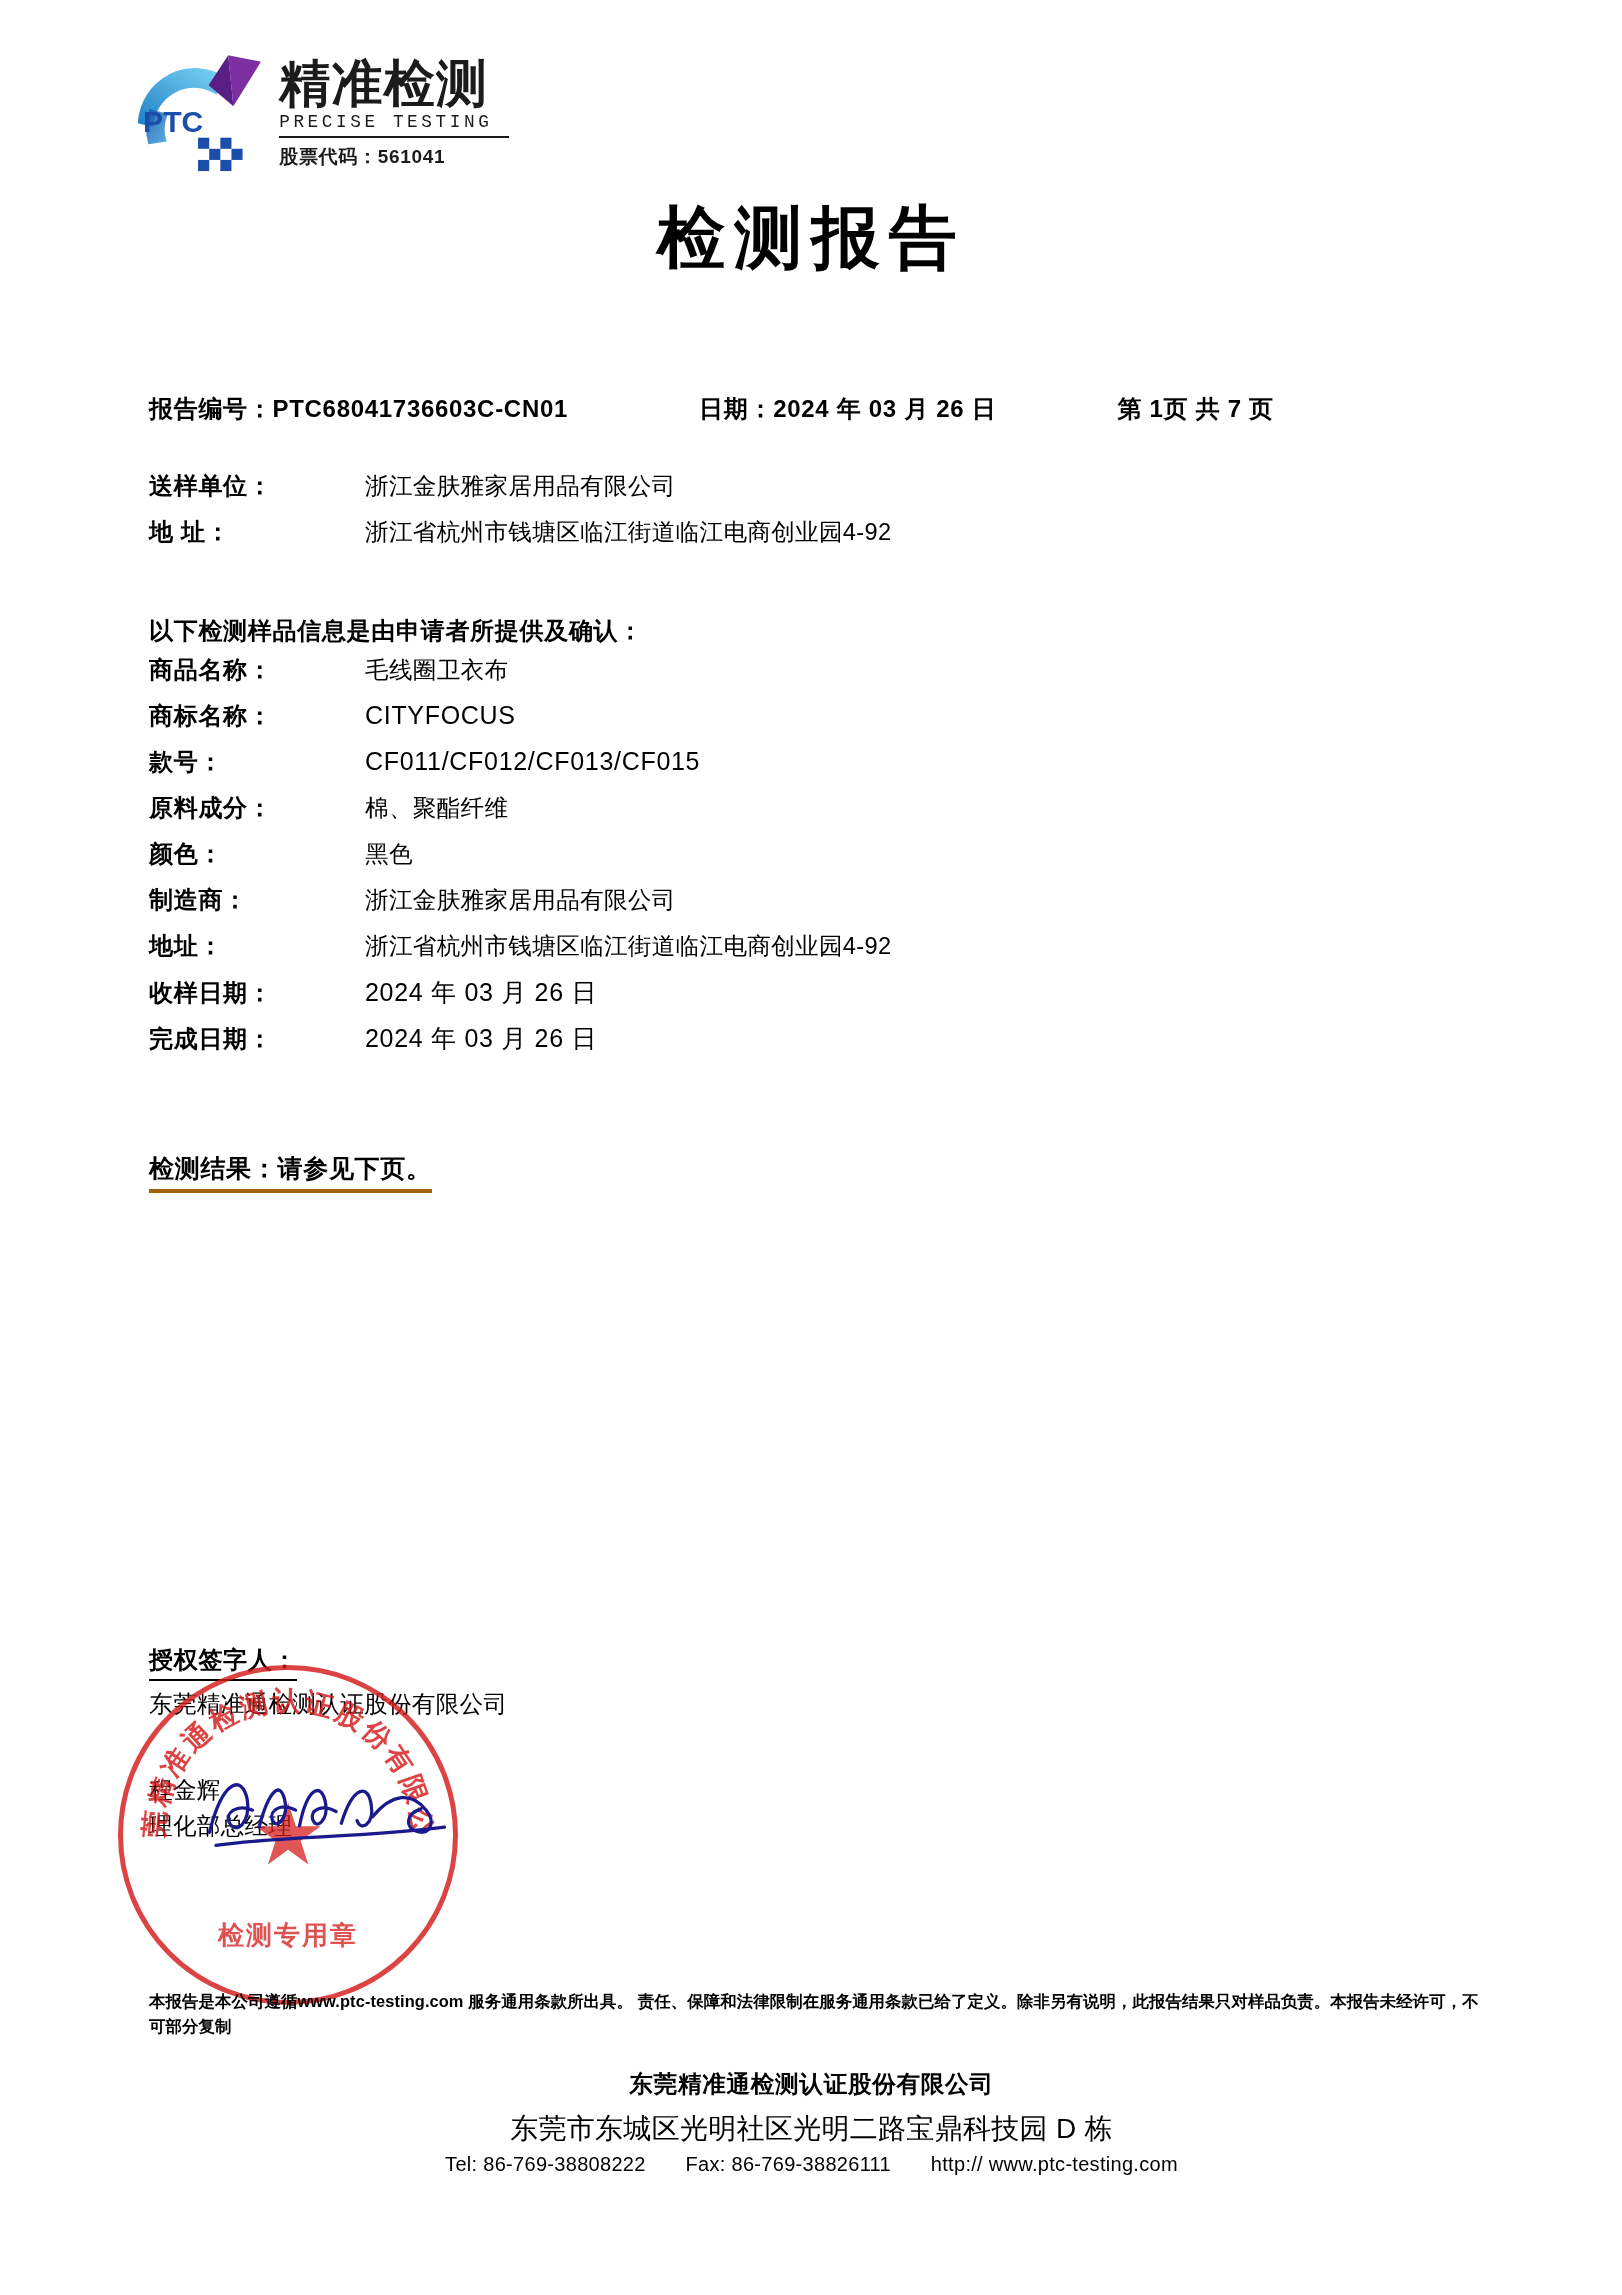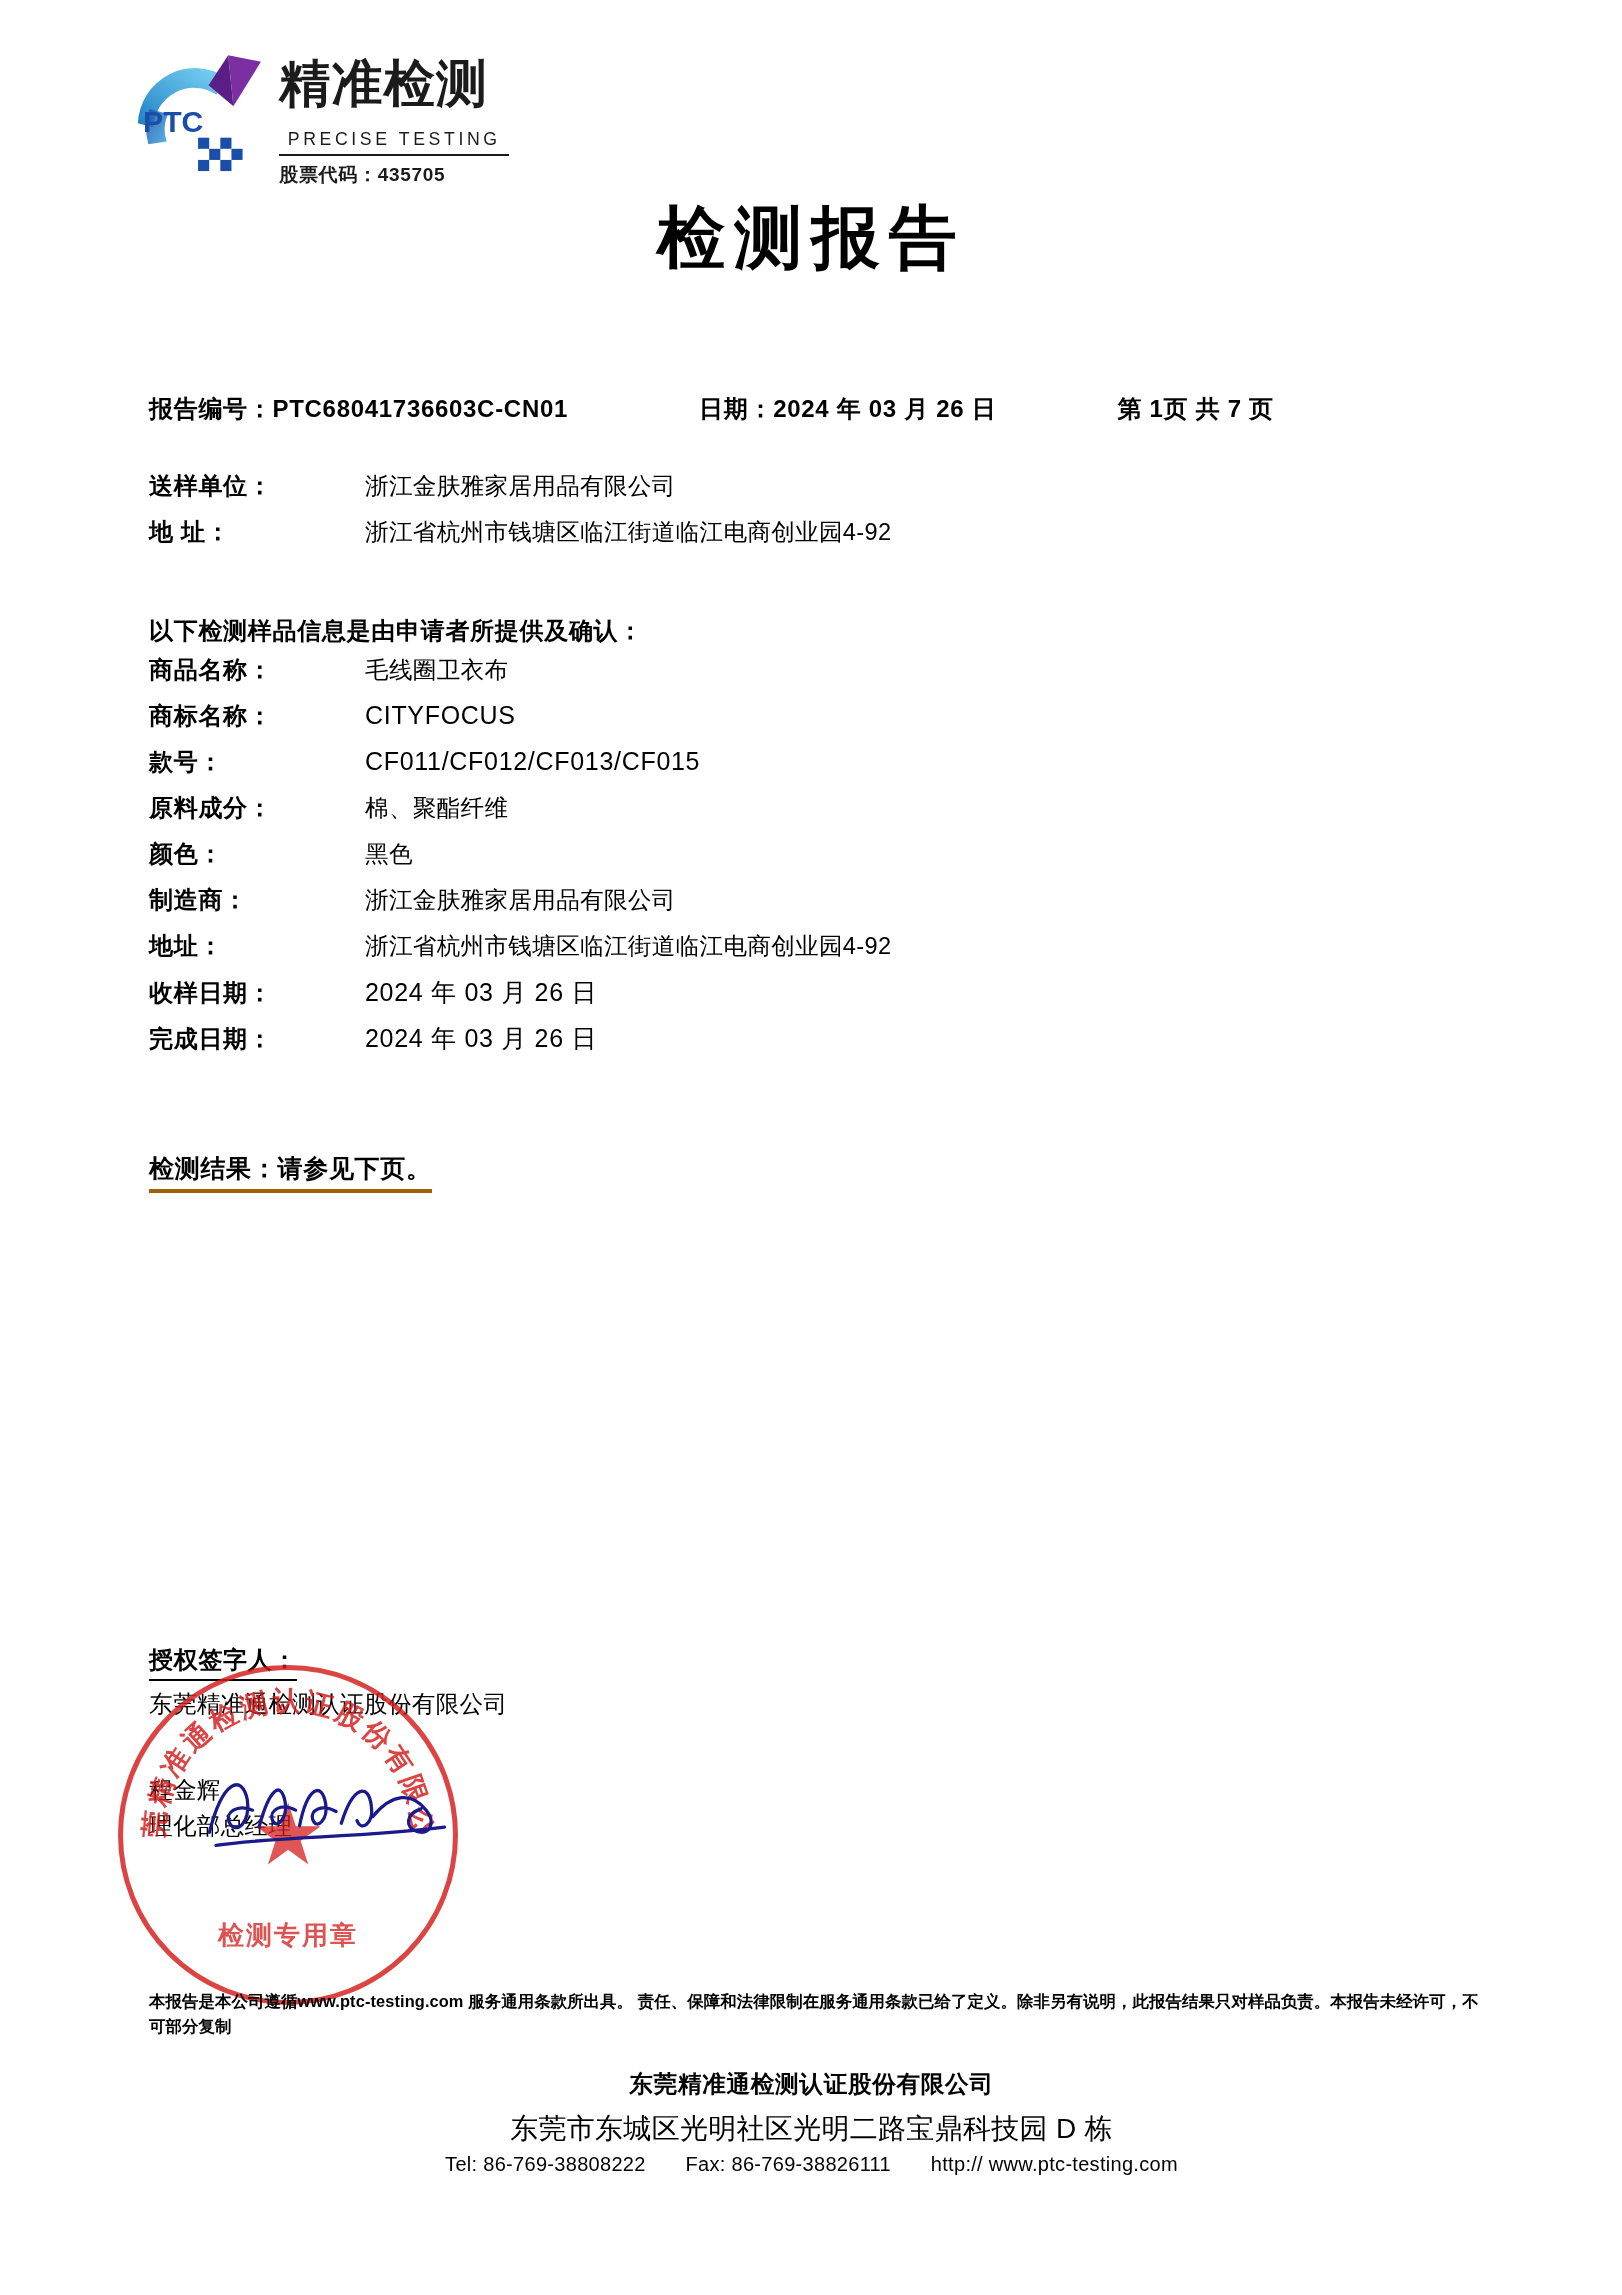--- a/index.html
+++ b/index.html
@@ -42,27 +42,26 @@
   }
   .logo-cn {
     font-family: "Liberation Sans", sans-serif;
     font-size: 51px;
     font-weight: bold;
     letter-spacing: 1.3px;
     color: #1b1b1b;
     line-height: 1;
   }
   .logo-en {
-    font-family: Liberation Sans, sans-serif;
+    font-family: Liberation Mono, monospace;
     font-size: 17.7px;
     letter-spacing: 3.6px;
     color: #1b1b1b;
-    margin-top: 20px;
+    margin-top: 3px;
     font-weight: 500;
-    text-align: center;
   }
   .logo-en-rule {
     width: 230px;
     height: 2px;
     background: #1b1b1b;
     margin-top: 4.6px;
   }
   .logo-code {
     font-family: "Liberation Sans", sans-serif;
     font-size: 19px;
@@ -326,21 +325,21 @@
           <rect x="155" y="157" width="17" height="17"></rect>
           <rect x="104" y="174" width="17" height="17"></rect>
           <rect x="138" y="174" width="17" height="17"></rect>
         </g>
       </svg>
     </div>
     <div class="logo-text">
       <div class="logo-cn">精准检测</div>
       <div class="logo-en">PRECISE TESTING</div>
       <div class="logo-en-rule"></div>
-      <div class="logo-code">股票代码：435705</div>
+      <div class="logo-code">股票代码：561041</div>
     </div>
   </div>
 
   <div class="doc-title">检测报告</div>
 
   <div class="meta-row">
     <span class="meta-label">报告编号：</span>
     <span class="meta-value">PTC68041736603C-CN01</span>
     <span class="meta-date">
       <span>日期：</span><span class="dv">2024 年 03 月 26 日</span>

